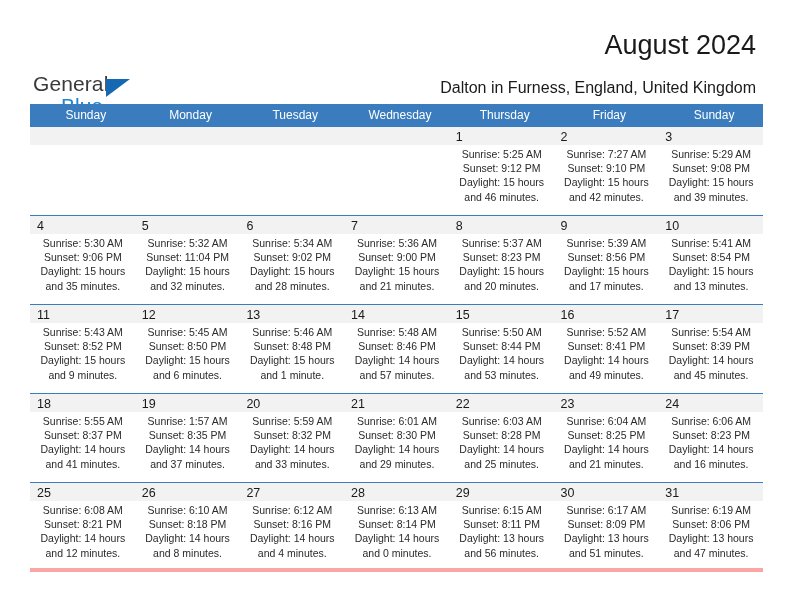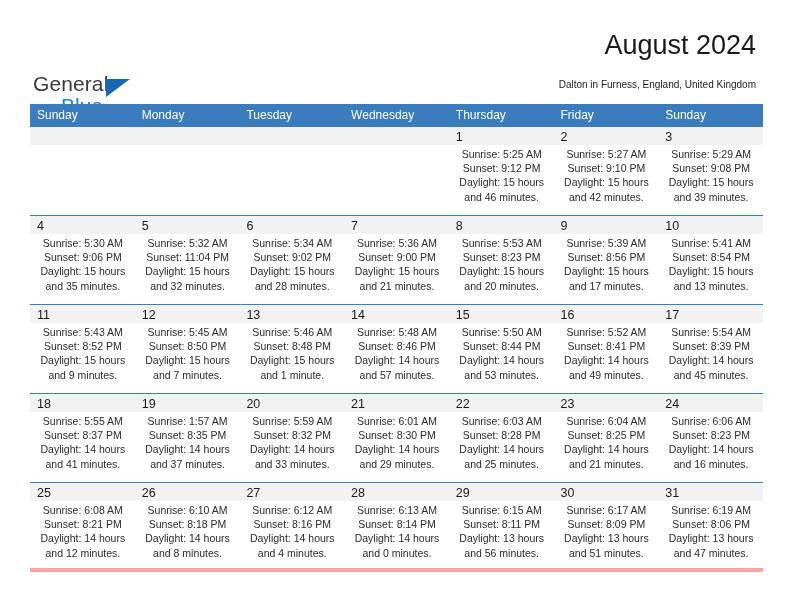--- a/index.html
+++ b/index.html
@@ -70,41 +70,41 @@
     top: 30px;
     font-size: 27px;
     color: #1a1a1a;
     text-align: right;
     white-space: nowrap;
   }
   .subtitle {
     position: absolute;
     right: 36px;
     top: 79px;
-    font-size: 10px;
+    font-size: 16px;
     color: #1a1a1a;
     text-align: center;
     white-space: nowrap;
   }
 
   
   .calendar {
     position: absolute;
     left: 30px;
     top: 104px;
     width: 733px;
     border-collapse: collapse;
     table-layout: fixed;
   }
   .calendar th {
     background: #3a7cbe;
     color: #ffffff;
     font-weight: normal;
     font-size: 12px;
-    text-align: left;
+    text-align: center;
     padding: 4px 0 5px 7px;
     height: 12px;
     border: none;
   }
   .calendar td {
     vertical-align: top;
     height: 83px;
     padding: 0;
     border: none;
     position: relative;
@@ -219,21 +219,21 @@
                 </div>
               </div>
             </div>
           </td>
           <td>
             <div class="cell">
               <div class="cell-shade"></div>
               <div class="cell-inner cell-content">
                 <div class="daynum">2</div>
                 <div class="info">
-                  <div>Sunrise: 5:27 AM</div>
+                  <div>Sunrise: 7:27 AM</div>
                   <div>Sunset: 9:10 PM</div>
                   <div>Daylight: 15 hours</div>
                   <div>and 42 minutes.</div>
                 </div>
               </div>
             </div>
           </td>
           <td>
             <div class="cell">
               <div class="cell-shade"></div>
@@ -305,21 +305,21 @@
                 </div>
               </div>
             </div>
           </td>
           <td>
             <div class="cell">
               <div class="cell-shade"></div>
               <div class="cell-inner cell-content">
                 <div class="daynum">8</div>
                 <div class="info">
-                  <div>Sunrise: 5:53 AM</div>
+                  <div>Sunrise: 5:37 AM</div>
                   <div>Sunset: 8:23 PM</div>
                   <div>Daylight: 15 hours</div>
                   <div>and 20 minutes.</div>
                 </div>
               </div>
             </div>
           </td>
           <td>
             <div class="cell">
               <div class="cell-shade"></div>
@@ -366,21 +366,21 @@
           </td>
           <td>
             <div class="cell">
               <div class="cell-shade"></div>
               <div class="cell-inner cell-content">
                 <div class="daynum">12</div>
                 <div class="info">
                   <div>Sunrise: 5:45 AM</div>
                   <div>Sunset: 8:50 PM</div>
                   <div>Daylight: 15 hours</div>
-                  <div>and 7 minutes.</div>
+                  <div>and 6 minutes.</div>
                 </div>
               </div>
             </div>
           </td>
           <td>
             <div class="cell">
               <div class="cell-shade"></div>
               <div class="cell-inner cell-content">
                 <div class="daynum">13</div>
                 <div class="info">

